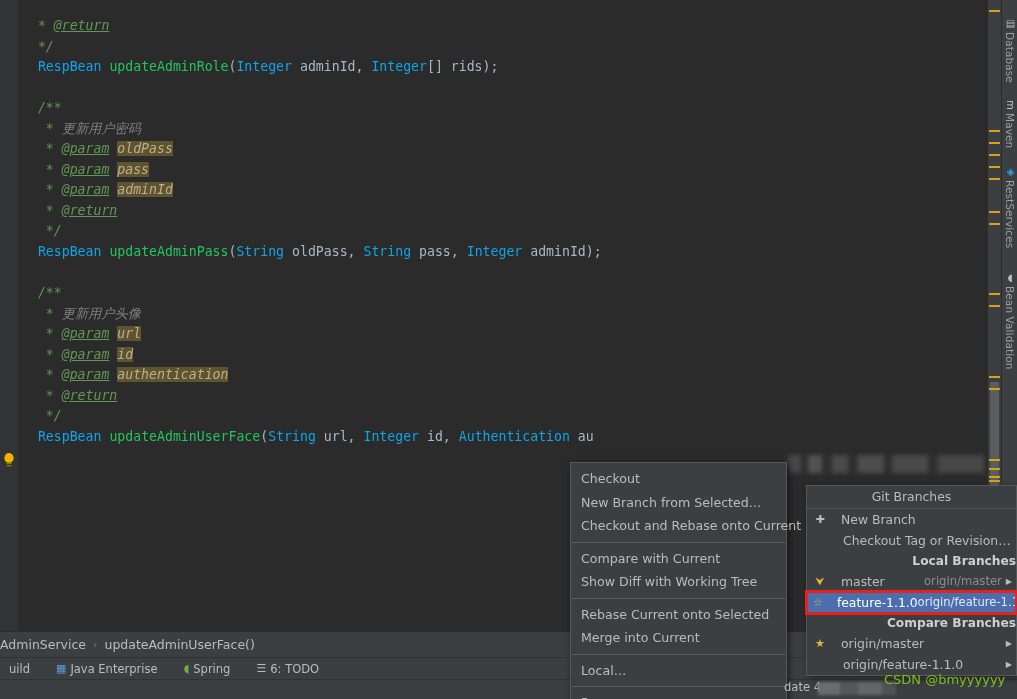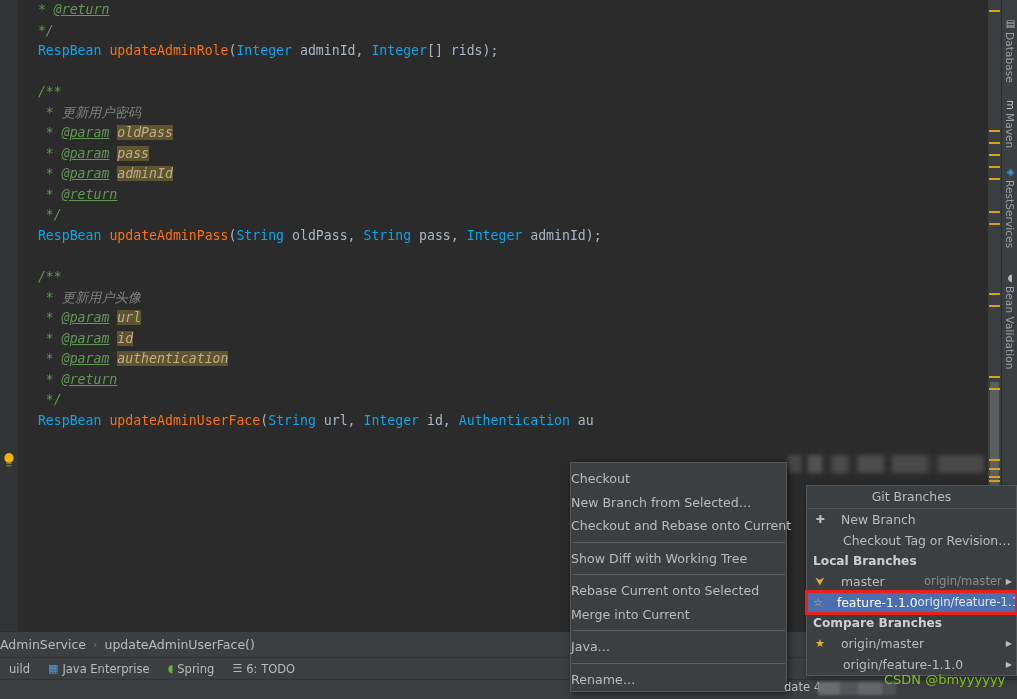--- a/index.html
+++ b/index.html
@@ -33,25 +33,25 @@
     background: #313335;
   }
   #code-text {
     position: absolute;
     left: 0; top: 0;
     width: 988px;
     font-family: "DejaVu Sans Mono", "Liberation Mono", monospace;
     font-size: 13.2px;
     line-height: 20.55px;
     white-space: pre;
-    padding-top: 0px;
+    padding-top: 16px;
   }
   .cl { height: 20.55px; padding-left: 22px; }
   .typ  { color: #0ea5e9; }
-  .meth { color: #f97316; }
+  .meth { color: #22c55e; }
   .cmt  { color: #629755; font-style: italic; }
   .cmtg { color: #808080; font-style: italic; }
   .jdoc-tag { color: #629755; font-style: italic; text-decoration: underline; }
   .param-name { color: #bfae8d; font-style: italic; background: #5f5430; }
   .plain { color: #a9b7c6; }
   .punc { color: #a9b7c6; }
 
   
   #lightbulb {
     position: absolute;
@@ -144,21 +144,21 @@
   .crumb-sep { color: #777; margin: 0 7px; font-size: 11px; }
 
   
   #bottom-bar {
     position: absolute;
     left: 0; top: 657px;
     width: 1017px; height: 22px;
     background: #3c3f41;
     display: flex;
     align-items: center;
-    gap: 0px;
+    gap: 8px;
     border-top: 1px solid #323232;
     box-sizing: border-box;
   }
   .tw-item {
     display: flex;
     align-items: center;
     gap: 4px;
     color: #bbbbbb;
     font-size: 11.5px;
     padding: 0 9px;
@@ -184,21 +184,21 @@
     background: #3c3f41;
     border: 1px solid #555759;
     box-shadow: 2px 2px 7px rgba(0,0,0,0.55);
     padding: 4px 0 0 0;
     box-sizing: border-box;
     z-index: 40;
   }
   #context-menu .mi {
     height: 23.5px;
     line-height: 23.5px;
-    padding-left: 0;
+    padding-left: 10px;
     color: #bbbbbb;
     font-size: 12.6px;
     white-space: nowrap;
   }
   #context-menu .msep {
     height: 1px;
     background: #5c5f61;
     margin: 4px 1px 4px 1px;
   }
 
@@ -243,20 +243,21 @@
     padding-right: 4px;
   }
   .gb-row .gbarrow { color: #bbbbbb; font-size: 8px; padding-right: 4px; }
   .gb-section {
     height: 20px;
     line-height: 20px;
     font-size: 12.2px;
     font-weight: bold;
     color: #cfcfcf;
     padding-left: 6px;
+    text-align: right;
   }
   .gb-row.selected {
     background: #4b6eaf;
     color: #ffffff;
     outline: 3px solid #e8211a;
     outline-offset: -1px;
     z-index: 2;
   }
   .gb-row.selected .gbtrack { color: #e2e8f2; }
   .gb-indent { padding-left: 22px; }
@@ -373,26 +374,27 @@
 <div id="status-strip"></div>
 
 <span id="status-text">date  4 s</span>
 <div id="status-redact"></div>
 
 <div id="context-menu">
     <div class="mi"><span>Checkout</span></div>
     <div class="mi"><span>New Branch from Selected…</span></div>
     <div class="mi"><span>Checkout and Rebase onto Current</span></div>
     <div class="msep"></div>
+    <div class="mi"><span>Compare with Current</span></div>
     <div class="mi"><span>Show Diff with Working Tree</span></div>
     <div class="msep"></div>
     <div class="mi"><span>Rebase Current onto Selected</span></div>
     <div class="mi"><span>Merge into Current</span></div>
     <div class="msep"></div>
-    <div class="mi"><span>Java…</span></div>
+    <div class="mi"><span>Local…</span></div>
     <div class="msep"></div>
     <div class="mi"><span>Rename…</span></div>
   </div>
 
 <div id="git-branches">
   <div id="gb-title">Git Branches</div>
   <div id="gb-body">
       <div class="gb-row">
         <span class="gbicon" style="color: rgb(187, 187, 187);">✚</span>
         <span class="gblabel">New Branch</span>

